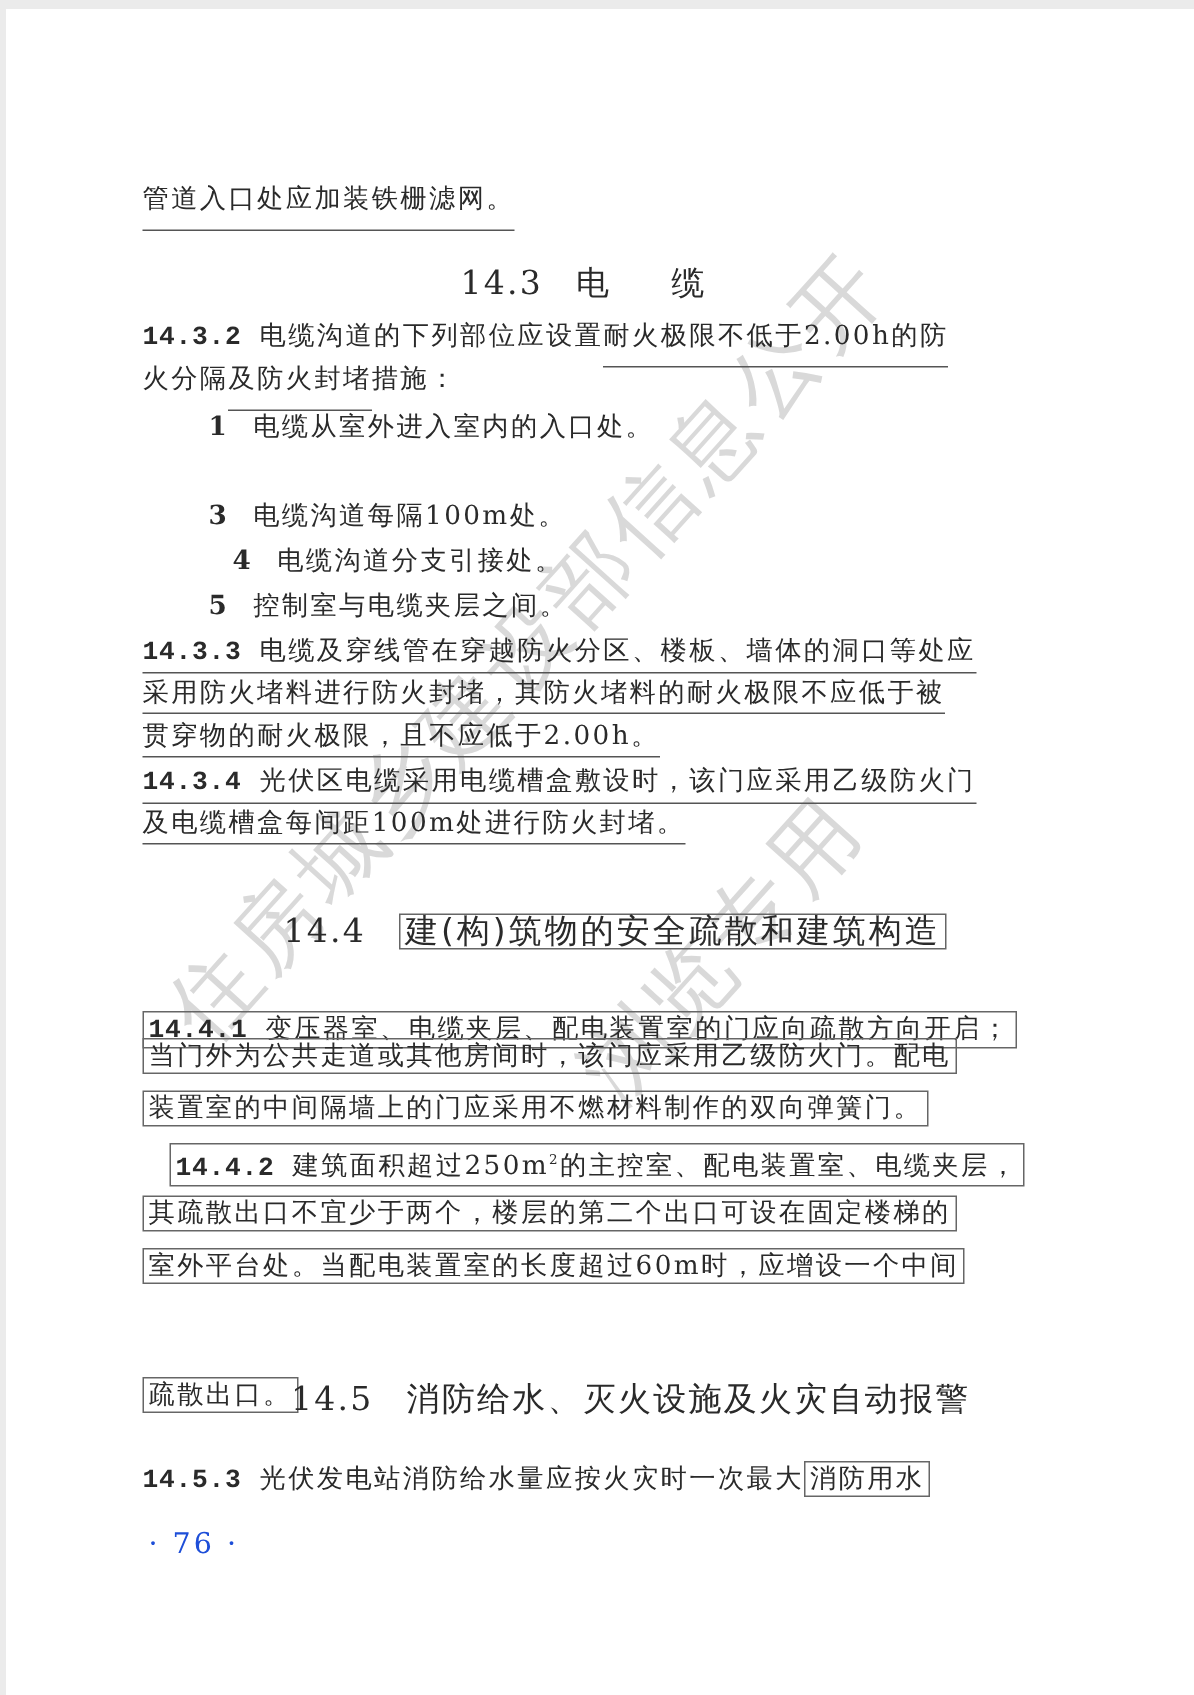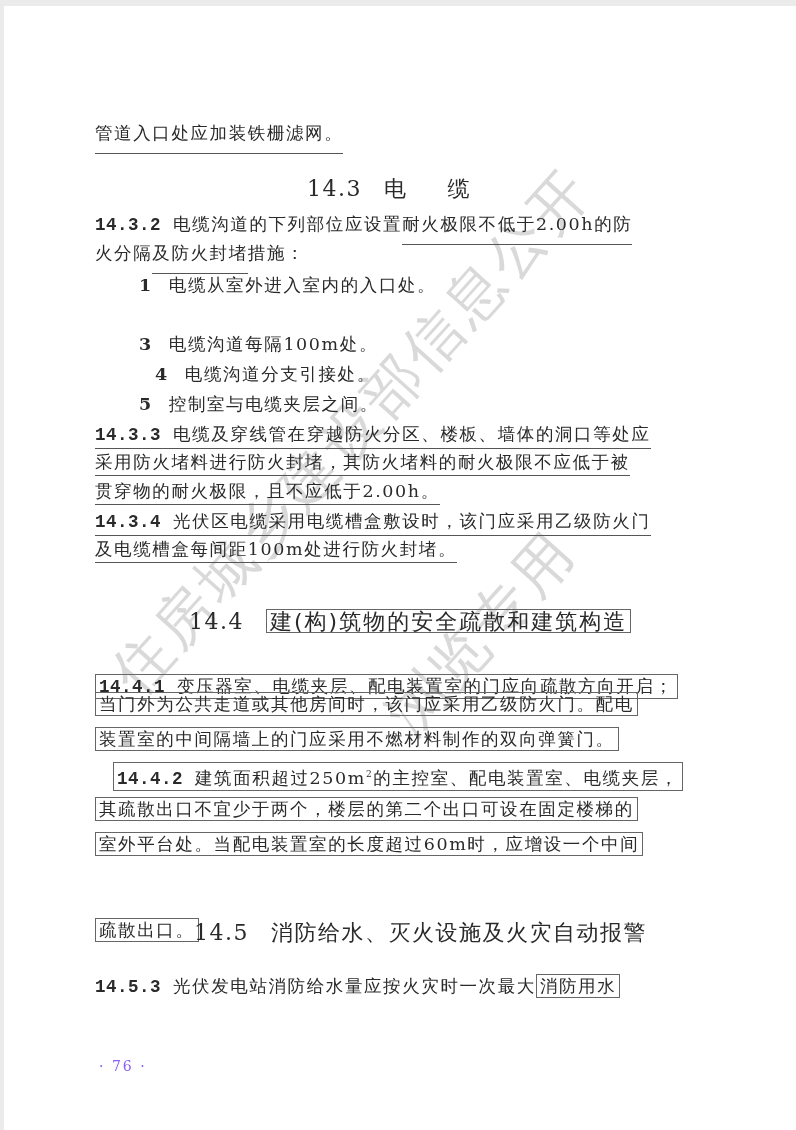--- a/index.html
+++ b/index.html
@@ -41,21 +41,21 @@
     font-family: "DejaVu Sans", "Liberation Sans", sans-serif;
     font-size: 22px;
     letter-spacing: 1.5px;
     white-space: nowrap;
   }
   .heading .hnum { font-family: "DejaVu Serif", "Liberation Serif", serif; margin-right: 22px; }
   .item { left: 135px; }
   .item .inum { font-weight: bold; margin-right: 16px; }
   .pageno {
     position: absolute; left: 95px; top: 1012px;
-    font-size: 14px; color: #8b5cf6; letter-spacing: 2px; margin-top: 40px;
+    font-size: 19px; color: #1d4ed8; letter-spacing: 2px;
   }
   .watermark {
     position: absolute;
     font-family: "DejaVu Sans", "Liberation Sans", sans-serif;
     color: rgba(120,120,120,0.28);
     font-size: 58px;
     white-space: nowrap;
     transform-origin: left center;
     pointer-events: none;
     letter-spacing: 4px;

